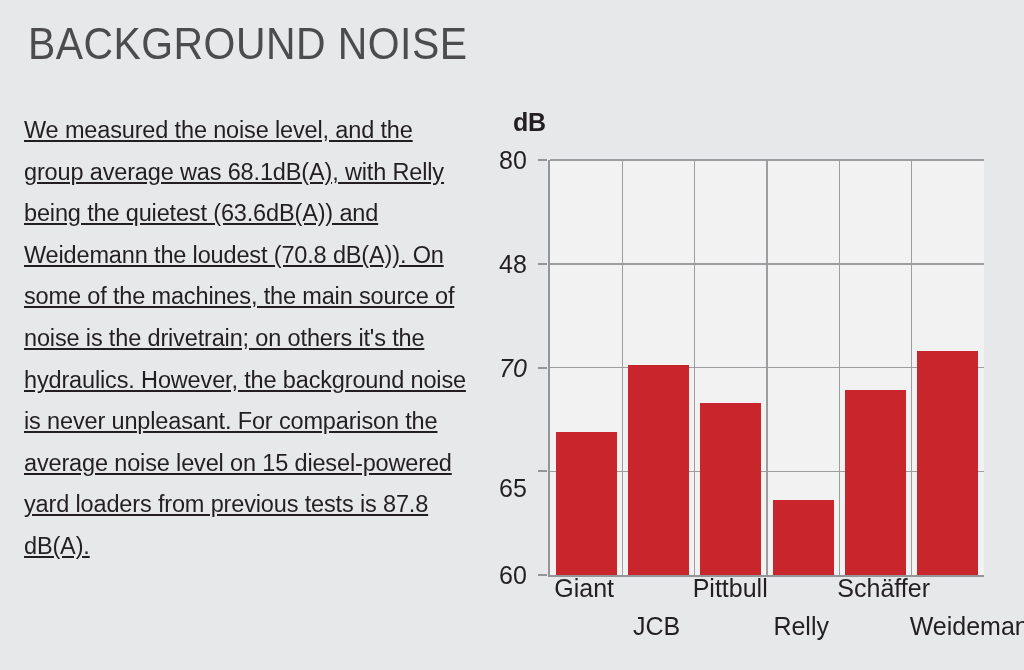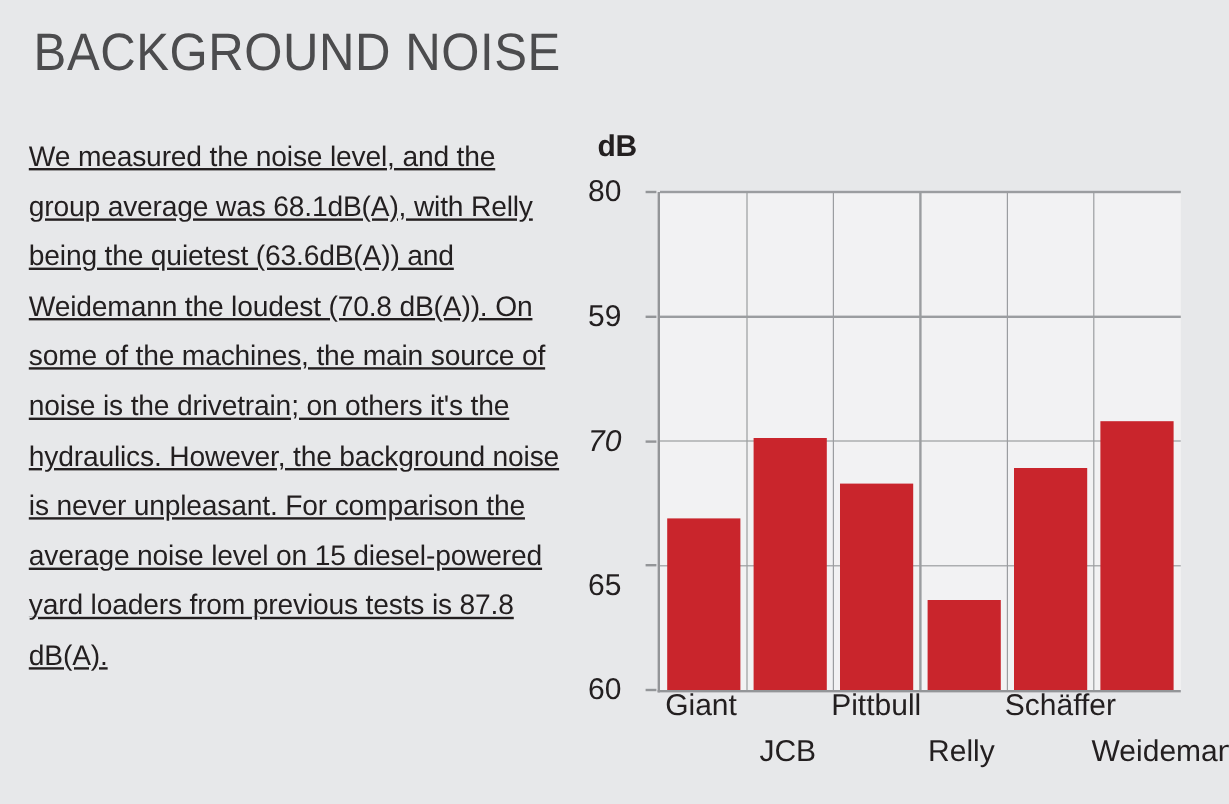--- a/index.html
+++ b/index.html
@@ -49,21 +49,21 @@
   
   #chart-block {
     position: absolute;
     left: 490px;
     top: 108px;
     width: 520px;
     height: 545px;
   }
   #axis-unit-label {
     position: absolute;
-    left: 8px;
+    left: 23px;
     top: 0px;
     font-size: 25px;
     font-weight: bold;
     color: #231f20;
     letter-spacing: -0.3px;
   }
   #plot-wrap {
     position: absolute;
     left: 0px;
     top: 52px;
@@ -74,21 +74,21 @@
     position: absolute;
     left: 0;
     top: 0;
     width: 46px;
     height: 420px;
   }
   .y-tick-label {
     position: absolute;
     right: 0;
     width: 46px;
-    text-align: left;
+    text-align: center;
     font-size: 25px;
     color: #231f20;
     line-height: 1;
     transform: translateY(-50%);
   }
   .y-tick-mark {
     position: absolute;
     left: 48px;
     width: 9px;
     height: 2px;
@@ -170,21 +170,21 @@
 
   <div id="plot-wrap">
 
     <div id="y-axis-labels">
         <div class="y-tick-label" style="top: 415px;">60</div>
         <div class="y-tick-mark" style="top: 414px;"></div>
         <div class="y-tick-label" style="top: 328px;">65</div>
         <div class="y-tick-mark" style="top: 310.25px;"></div>
         <div class="y-tick-label" style="top: 207.5px; font-style: italic;">70</div>
         <div class="y-tick-mark" style="top: 206.5px;"></div>
-        <div class="y-tick-label" style="top: 103.75px;">59</div>
+        <div class="y-tick-label" style="top: 103.75px;">48</div>
         <div class="y-tick-mark" style="top: 102.75px;"></div>
         <div class="y-tick-label" style="top: 0px;">80</div>
         <div class="y-tick-mark" style="top: -1px;"></div>
       </div>
 
     <div id="plot-area">
       <div id="grid-layer">
           <div class="hgrid" style="top: 310.5px;"></div>
           <div class="hgrid" style="top: 206.75px;"></div>
           <div class="hgrid" style="top: 103px;"></div>

